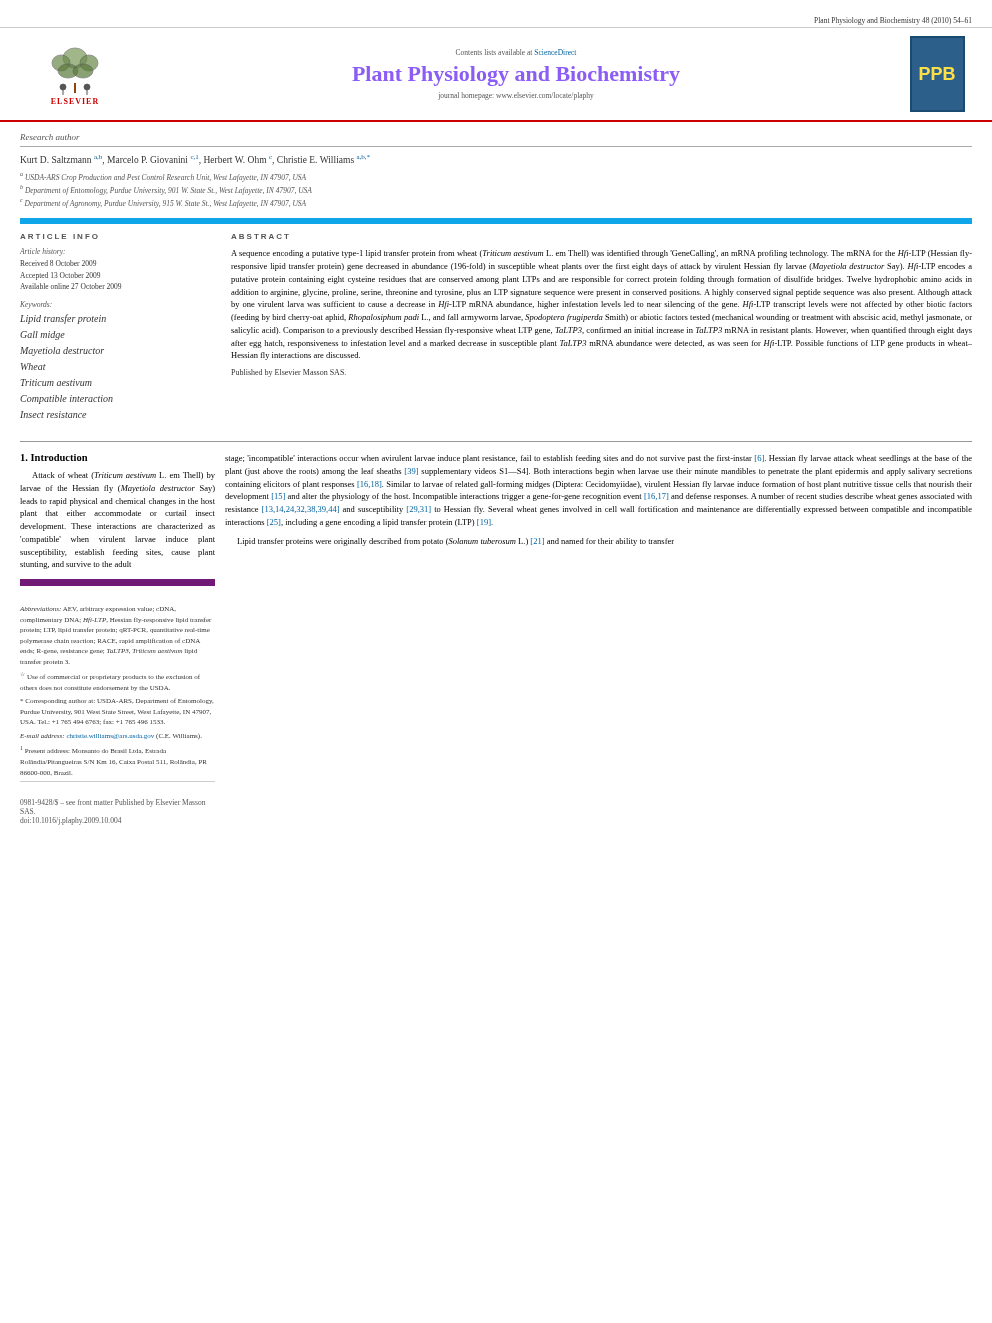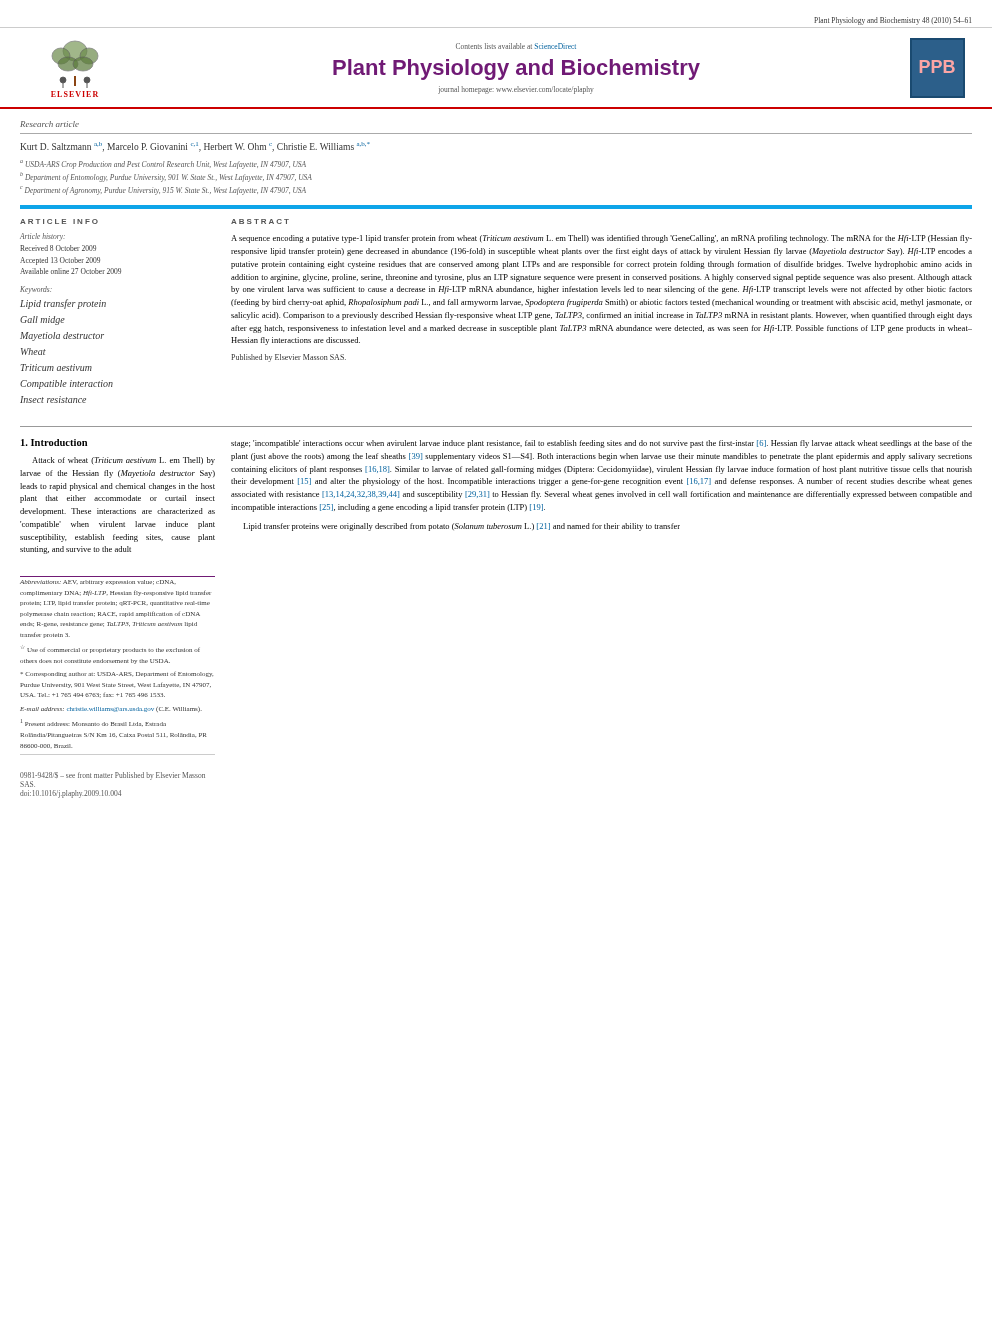--- a/index.html
+++ b/index.html
@@ -49,40 +49,40 @@
       font-size: 7.5px;
       color: #555;
       margin-bottom: 4px;
     }
     .sciencedirect-link a {
       color: #00619e;
       text-decoration: none;
     }
     .journal-title {
       font-size: 22px;
-      color: #701a75;
-      font-weight: bold;
-      font-family: Liberation Sans, sans-serif;
+      color: #8b5cf6;
+      font-weight: bold;
+      font-family: Liberation Serif, serif;
       margin-bottom: 4px;
     }
     .journal-homepage {
       font-size: 7.5px;
       color: #555;
     }
     .banner-right {
       width: 70px;
       display: flex;
       align-items: center;
       justify-content: center;
     }
     .ppb-logo {
       width: 55px;
-      height: 60px;
+      height: 76px;
       background: #2c5f8a;
-      color: #fca5a5;
+      color: #fde047;
       display: flex;
       align-items: center;
       justify-content: center;
       font-size: 18px;
       font-weight: bold;
       font-family: Arial, sans-serif;
       border: 2px solid #1a4a70;
     }
 
     
@@ -126,21 +126,21 @@
     }
     .affiliations sup {
       font-size: 6px;
     }
 
     
     .article-columns {
       display: flex;
       gap: 16px;
       margin-bottom: 10px;
-      border-top: 4px solid #0ea5e9;
+      border-top: 6px solid #0ea5e9;
       padding-top: 8px;
     }
     .article-info-col {
       width: 195px;
       min-width: 195px;
     }
     .article-abstract-col {
       flex: 1;
     }
 
@@ -191,21 +191,21 @@
     
     .main-divider {
       border: none;
       border-top: 1px solid #999;
       margin: 10px 0;
     }
 
     
     .intro-section {
       display: flex;
-      gap: 16px;
+      gap: 10px;
     }
     .intro-left {
       width: 195px;
       min-width: 195px;
     }
     .intro-right {
       flex: 1;
     }
 
     .section-number-title {
@@ -221,23 +221,23 @@
       line-height: 1.5;
       text-align: justify;
     }
 
     .body-text p {
       margin-bottom: 6px;
       text-indent: 12px;
     }
 
     .footnotes-section {
-      border-top: 1px solid #701a75;
-      margin-top: 20px;
-      padding-top: 0;
+      border-top: 7px solid #701a75;
+      margin-top: 8px;
+      padding-top: 18px;
       font-size: 7px;
       color: #333;
       line-height: 1.5;
     }
     .footnotes-section p {
       margin-bottom: 3px;
     }
 
     .page-footer {
       font-size: 7.5px;
@@ -296,21 +296,21 @@
 
   <div class="banner-right">
     <div class="ppb-logo">
       <span>PPB</span>
     </div>
   </div>
 </div>
 
 <div class="article-content">
 
-  <div class="article-type">Research article</div>
+  <div class="article-type">Research author</div>
 
 
   <div class="authors">
     Kurt D. Saltzmann <sup>a,b</sup>, Marcelo P. Giovanini <sup>c,1</sup>, Herbert W. Ohm <sup>c</sup>, Christie E. Williams <sup>a,b,*</sup>
   </div>
 
   <div class="affiliations">
     <div><sup>a</sup> USDA-ARS Crop Production and Pest Control Research Unit, West Lafayette, IN 47907, USA</div>
     <div><sup>b</sup> Department of Entomology, Purdue University, 901 W. State St., West Lafayette, IN 47907, USA</div>
     <div><sup>c</sup> Department of Agronomy, Purdue University, 915 W. State St., West Lafayette, IN 47907, USA</div>

